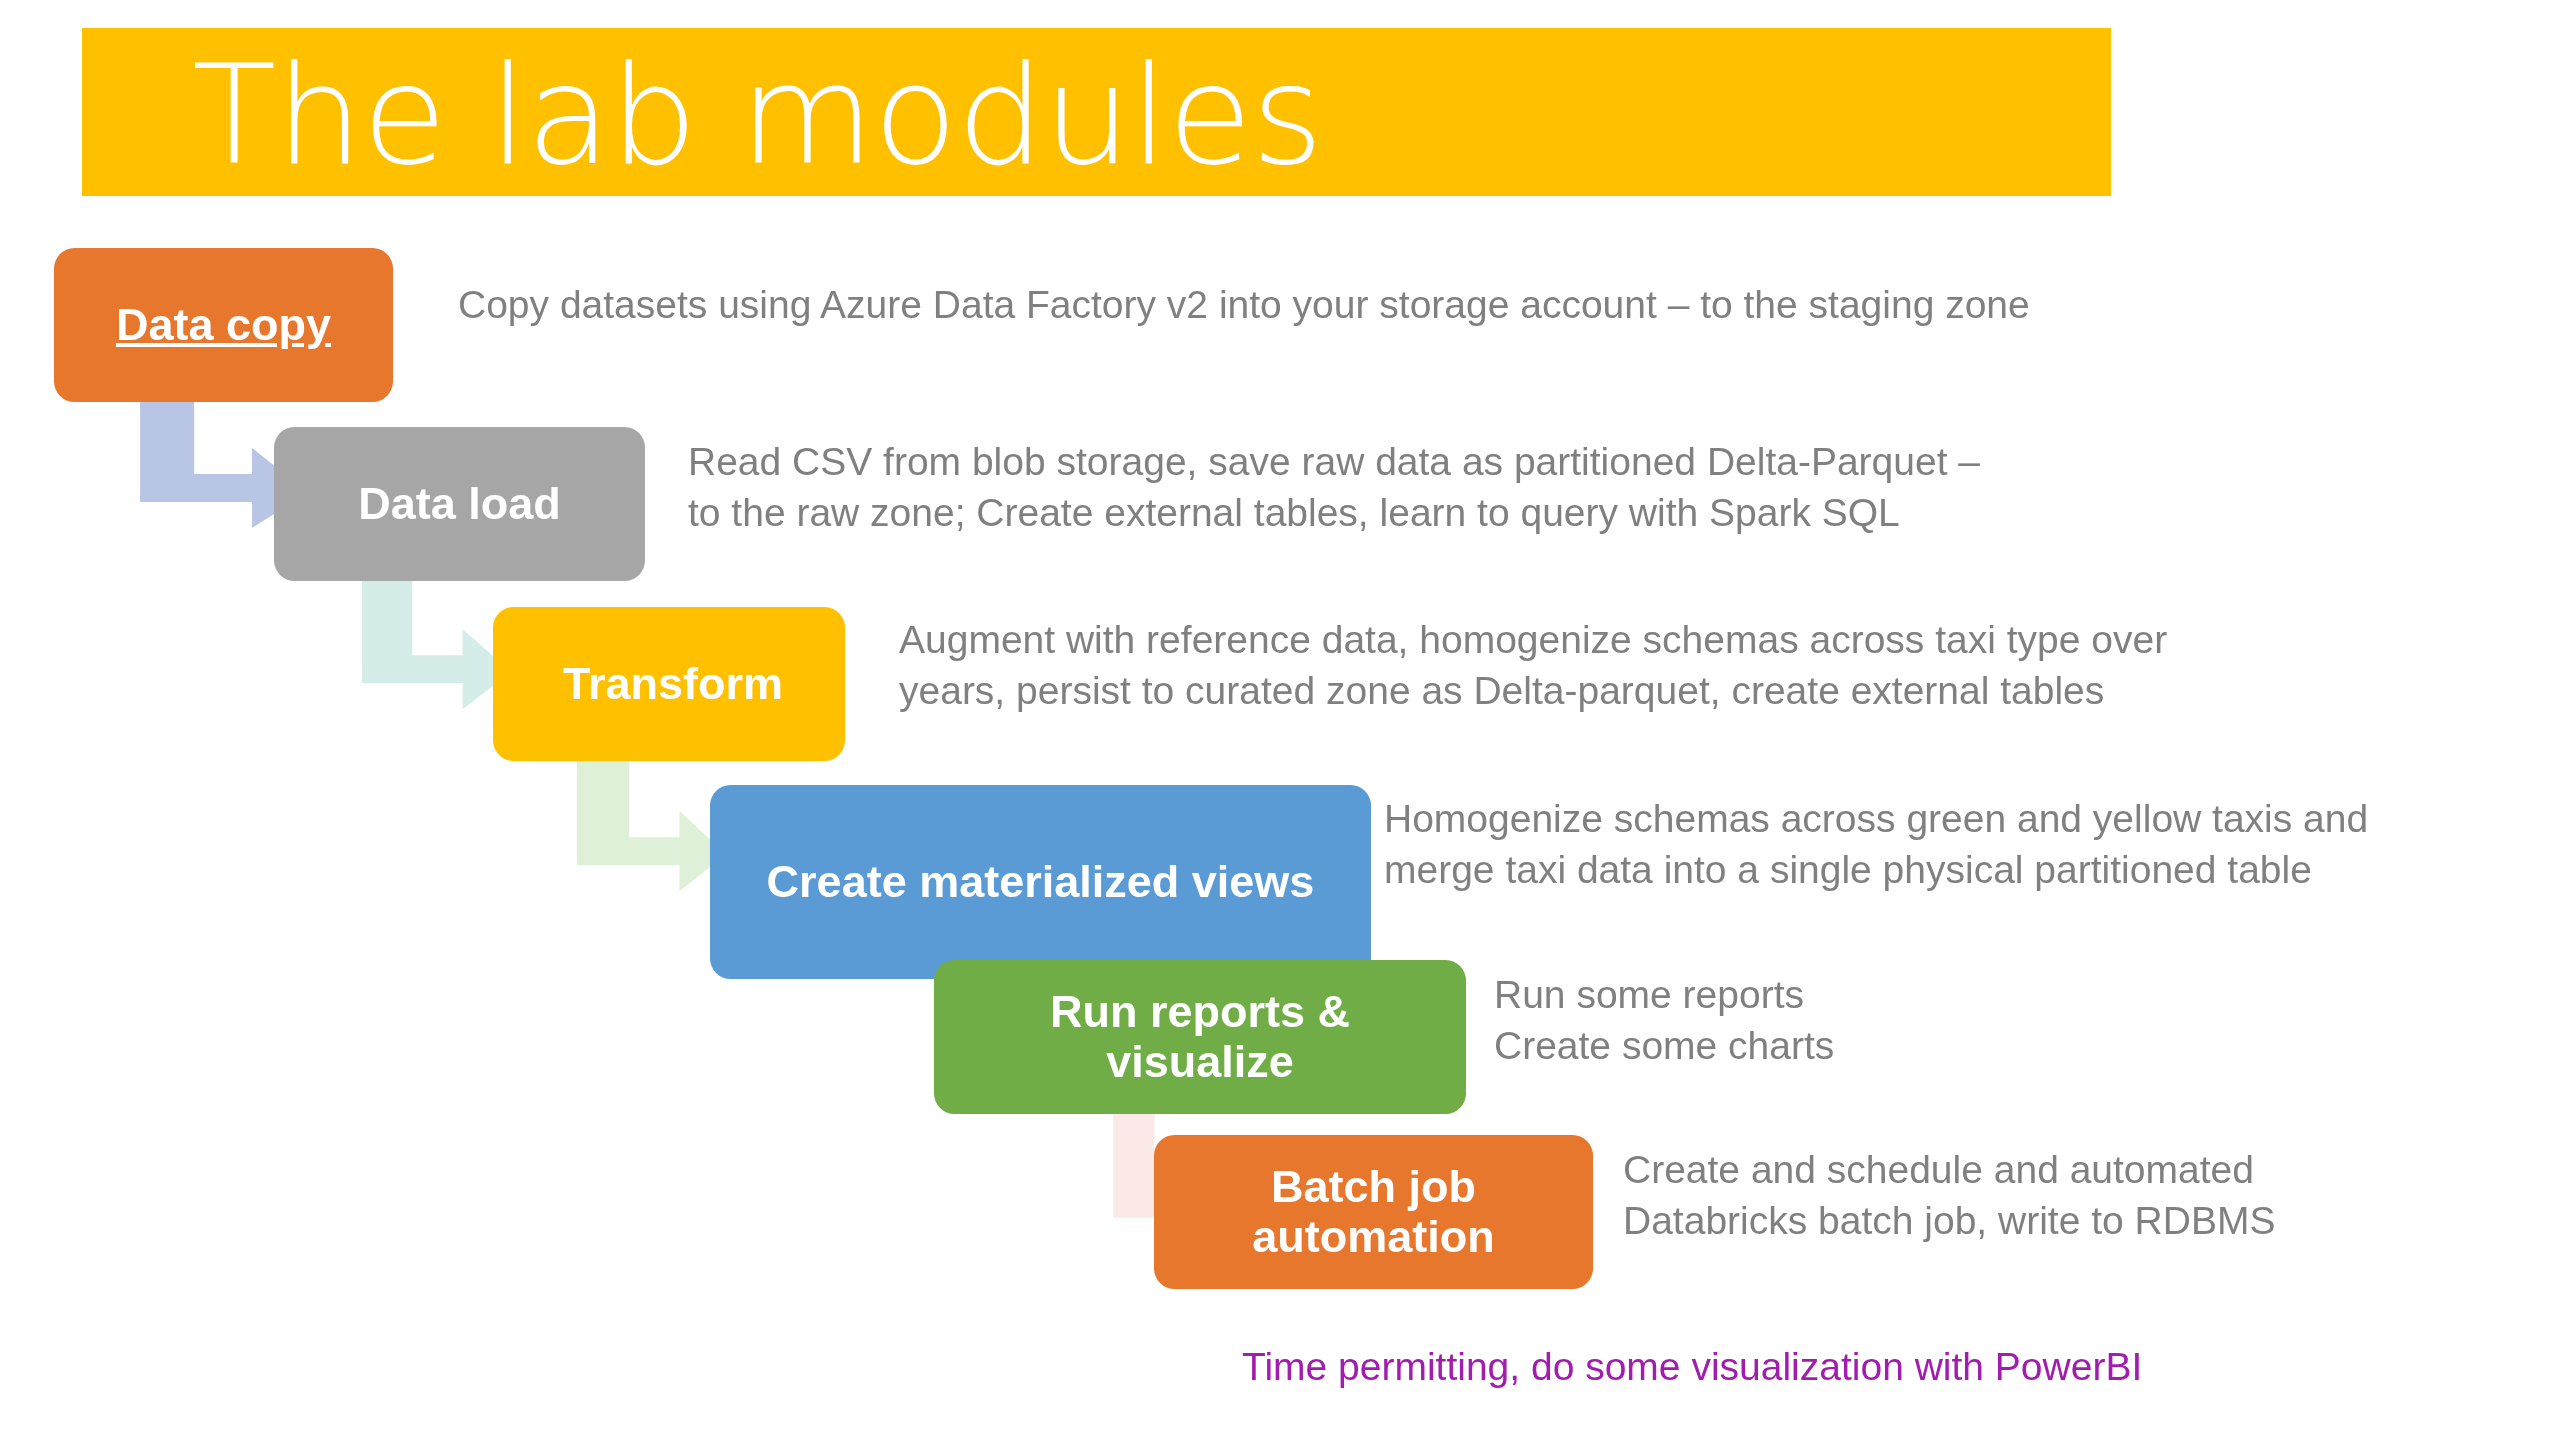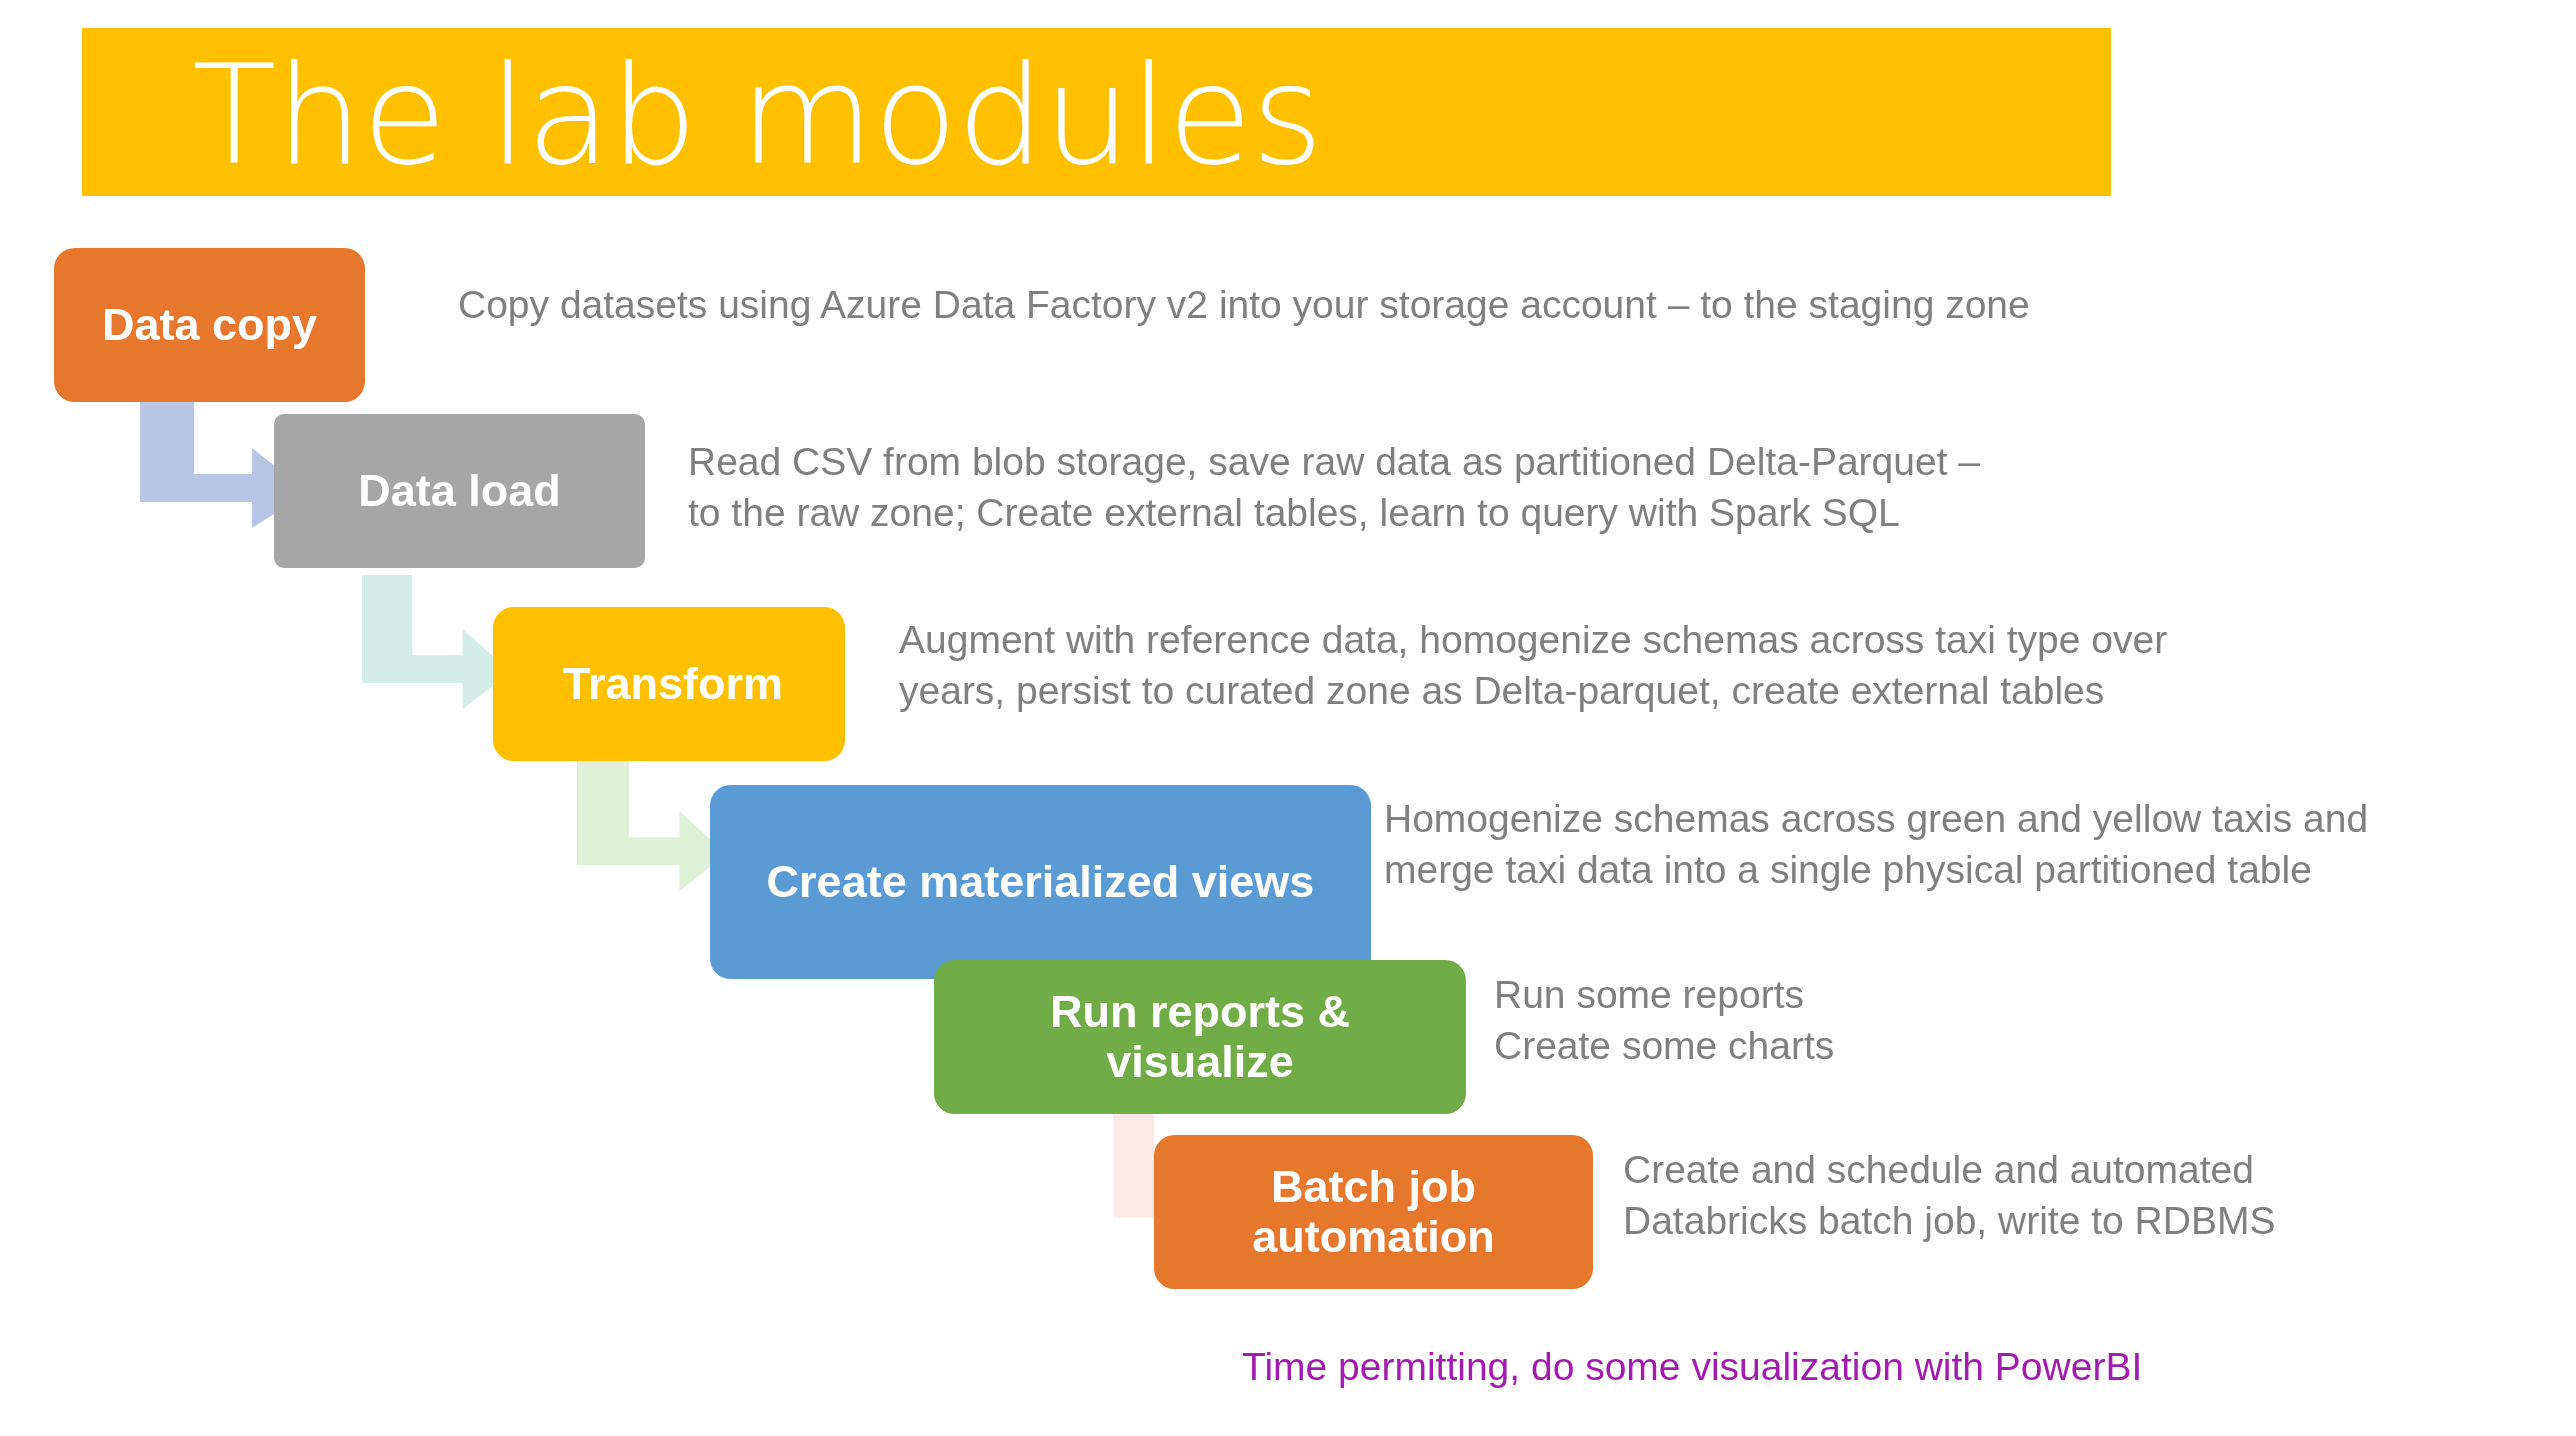--- a/index.html
+++ b/index.html
@@ -107,25 +107,25 @@
     <path d="M0,0 L44,0 L44,74 L92,74 L92,50 L140,90 L92,126 L92,102 L0,102 Z" fill="#F2F5E0"></path>
   </svg>
 </div>
 
 <div class="connector" style="left:1113px; top:1108px; width:131px; height:135px;">
   <svg width="131" height="135" viewBox="0 0 140 145">
     <path d="M0,0 L44,0 L44,90 L92,90 L92,64 L140,104 L92,142 L92,118 L0,118 Z" fill="#FBE9E7"></path>
   </svg>
 </div>
 
-<div class="stage-box" style="left:54px; top:248px; width:311px; height:154px; background:#E8772E; font-size:45px;">
+<div class="stage-box" style="left:54px; top:248px; width:339px; height:154px; background:#E8772E; font-size:45px;text-decoration:underline;">
   <span>Data copy</span>
 </div>
 
-<div class="stage-box" style="left:274px; top:414px; width:371px; height:154px; background:#A6A6A6; font-size:45px;border-radius:10px;">
+<div class="stage-box" style="left:274px; top:427px; width:371px; height:154px; background:#A6A6A6; font-size:45px;">
   <span>Data load</span>
 </div>
 
 <div class="stage-box" style="left:493px; top:607px; width:352px; height:154px; background:#FFC000; font-size:45px;padding-left:8px;">
   <span>Transform</span>
 </div>
 
 <div class="stage-box" style="left:710px; top:785px; width:661px; height:194px; background:#5B9BD5; font-size:45px;">
   <span>Create materialized views</span>
 </div>

